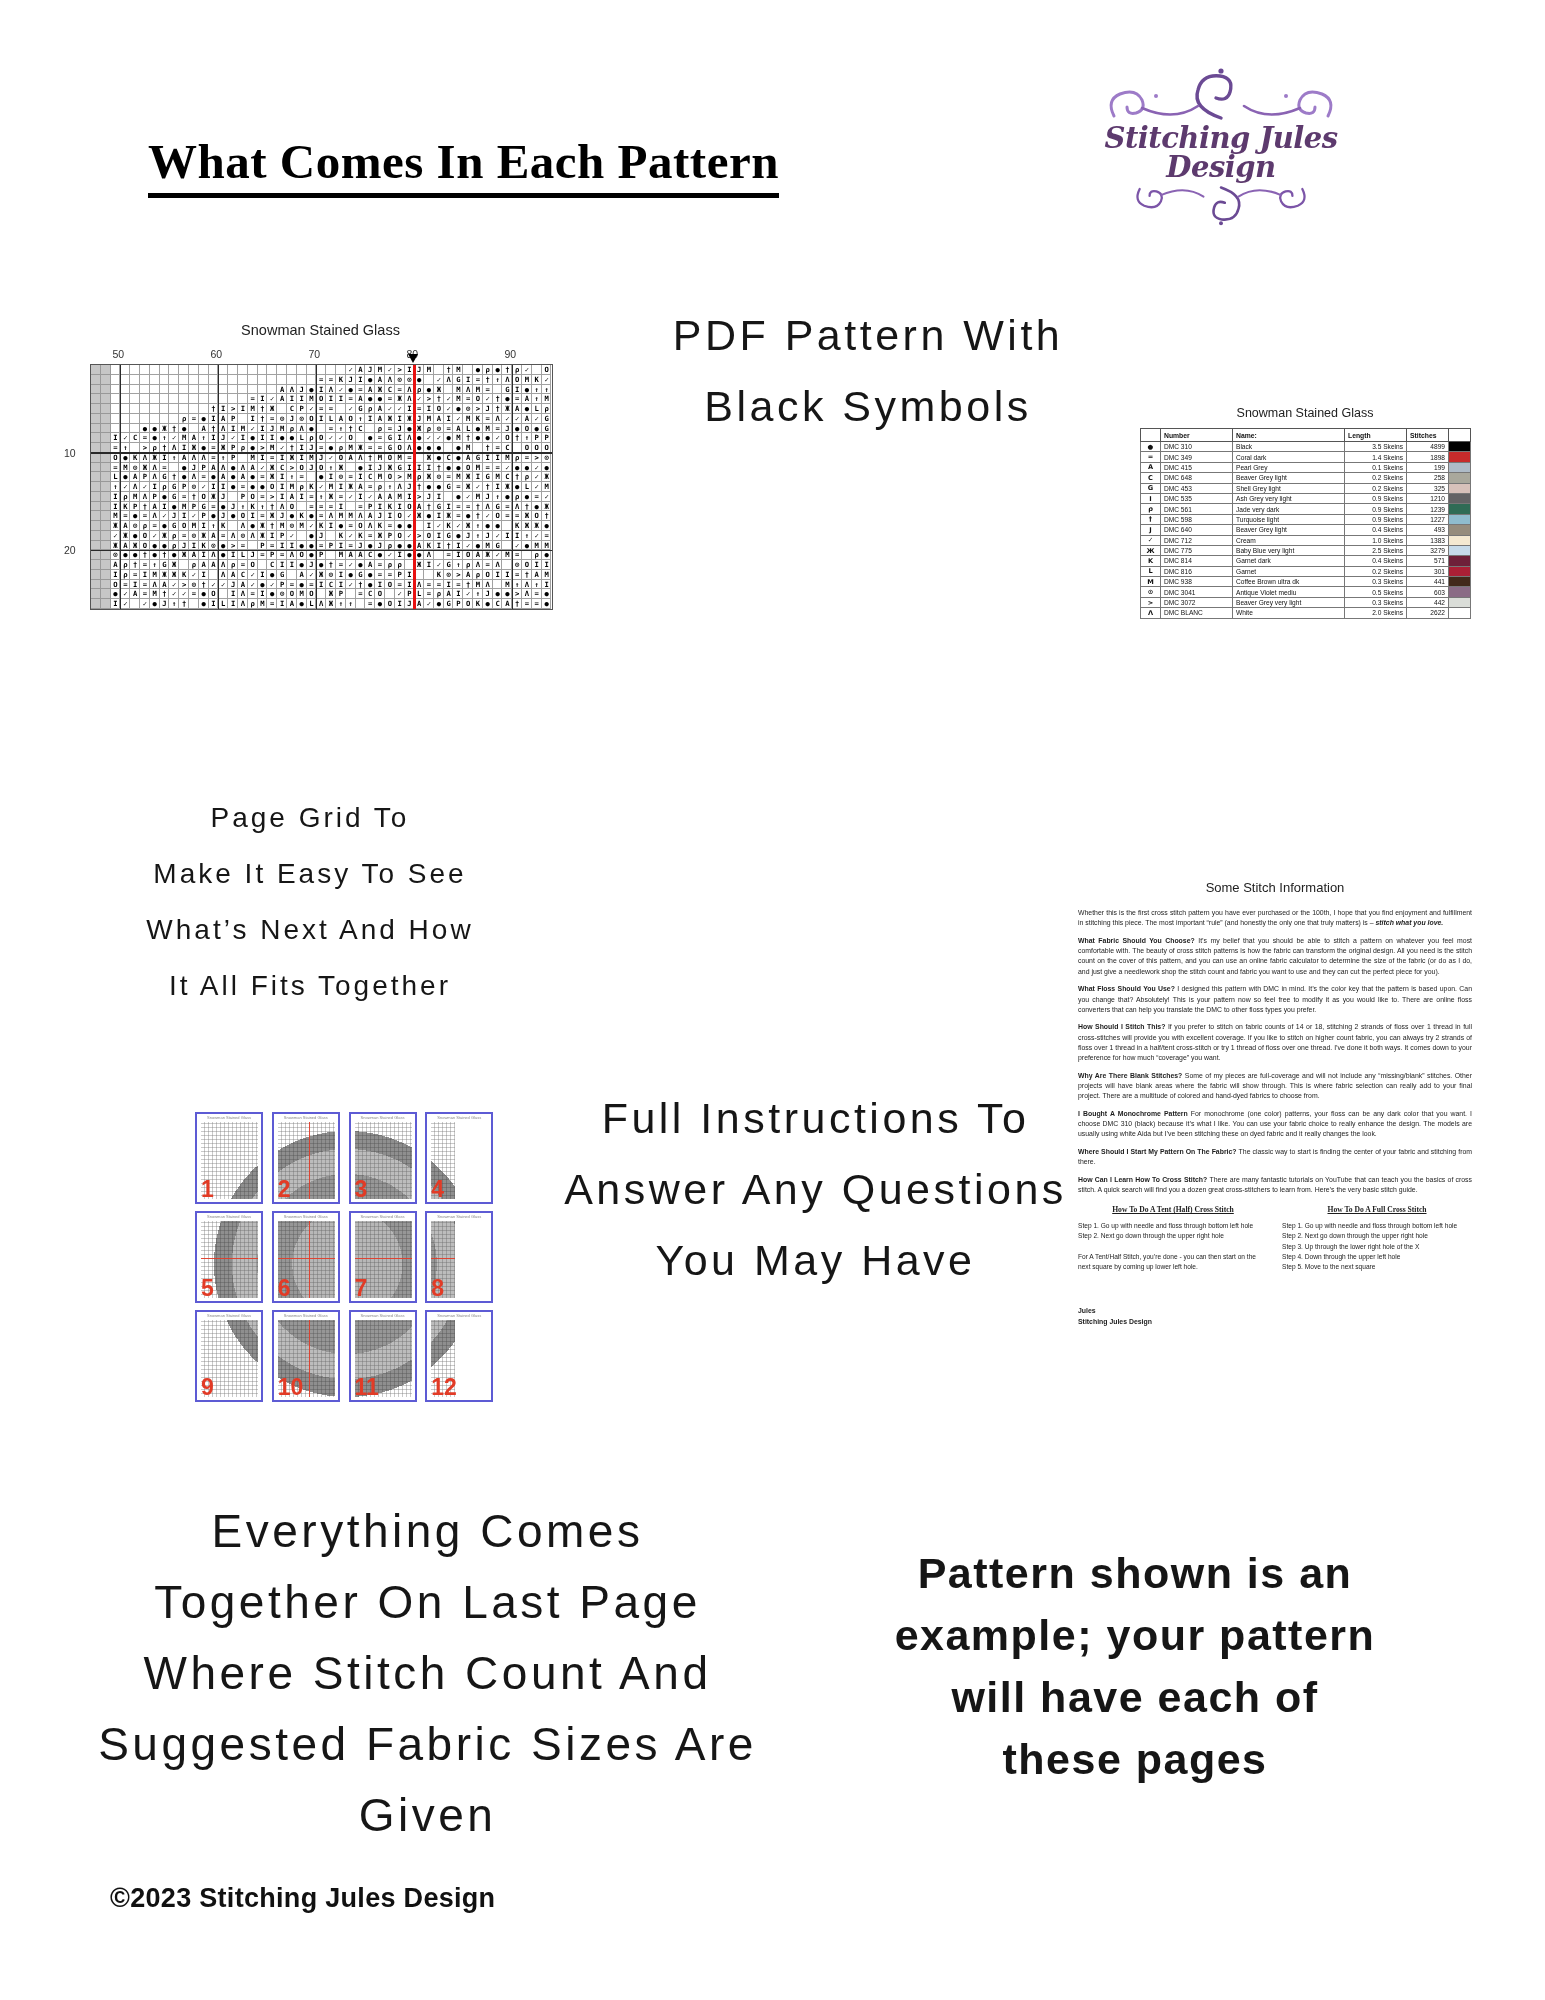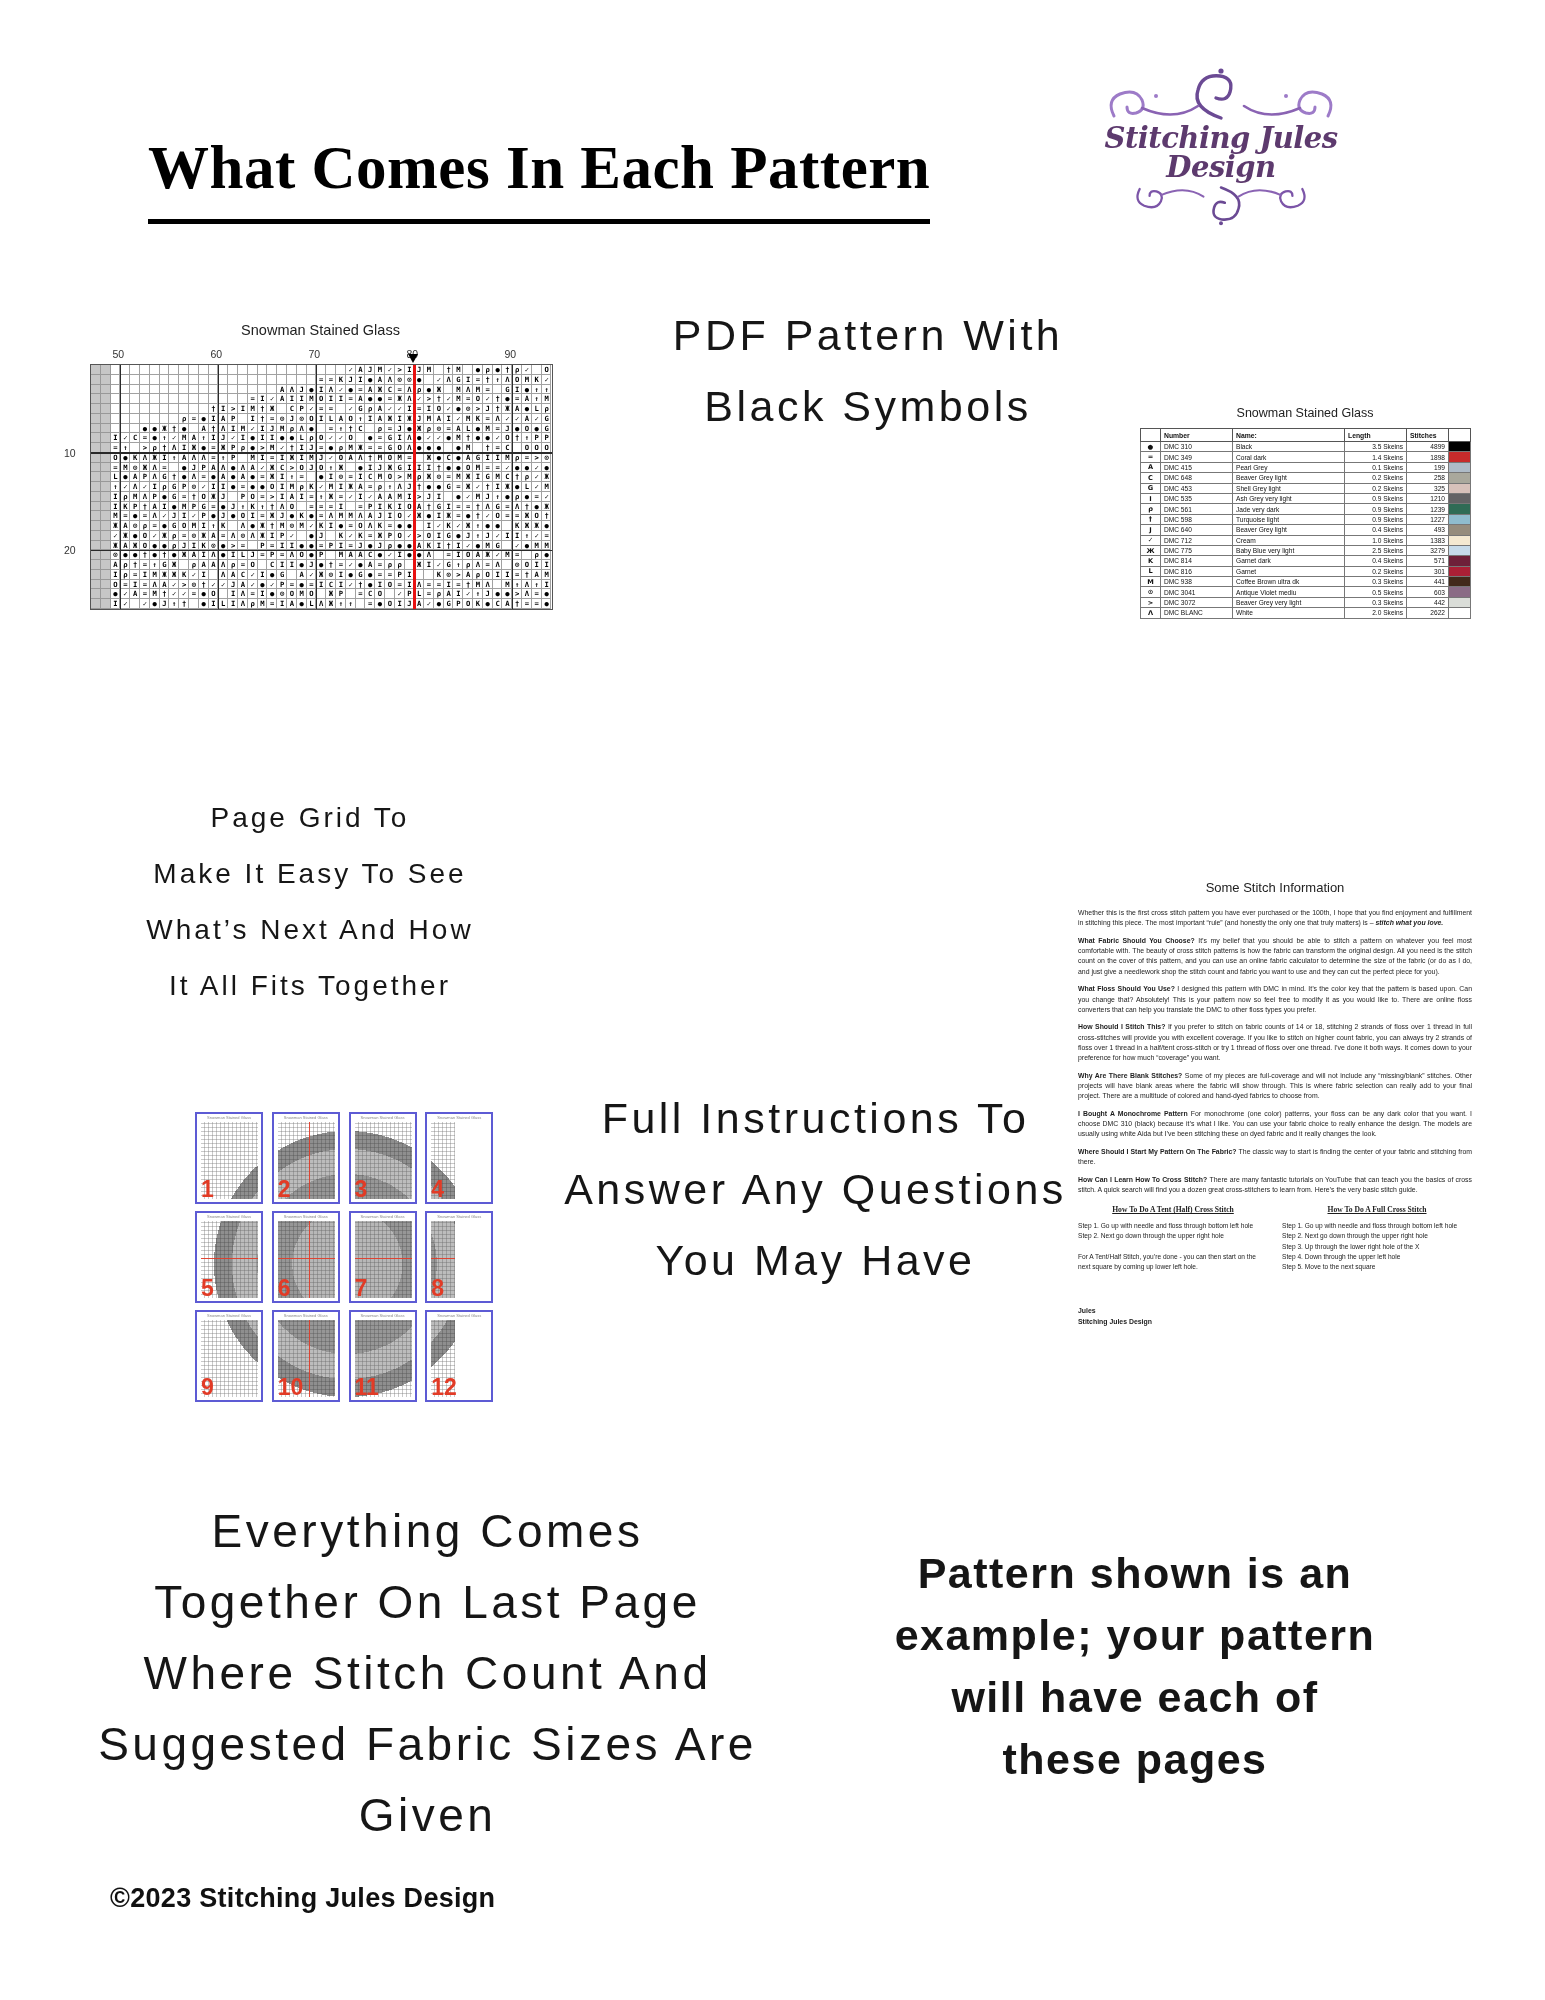--- a/index.html
+++ b/index.html
@@ -1,22 +1,22 @@
 <!DOCTYPE html>
 <html><head>
 <meta charset="utf-8">
 <style>
   html,body{margin:0;padding:0;background:#ffffff;}
   #canvas{position:relative;width:1545px;height:2000px;background:#ffffff;overflow:hidden;
           font-family:"Liberation Sans",sans-serif;color:#141414;}
 
   
   .page-title{position:absolute;left:148px;top:136px;font-family:"Liberation Serif",serif;
-    font-weight:bold;font-size:61px;letter-spacing:.5px;color:#000;
-    border-bottom:5px solid #000;padding-bottom:19px;line-height:1.05;}
+    font-weight:bold;font-size:49px;letter-spacing:.5px;color:#000;
+    border-bottom:5px solid #000;padding-bottom:6px;line-height:1.05;}
 
   
   .logo{position:absolute;left:1046px;top:66px;width:350px;text-align:center;}
   .logo-text{font-family:"DejaVu Serif",serif;font-style:italic;font-weight:bold;
     font-size:29px;color:#5d3a6e;letter-spacing:-.5px;line-height:1;}
   .logo svg{display:block;margin:0 auto;}
 
   
   .big-head{position:absolute;text-align:center;white-space:pre-line;color:#161616;
     font-size:43px;line-height:71px;letter-spacing:3.5px;font-weight:400;}

